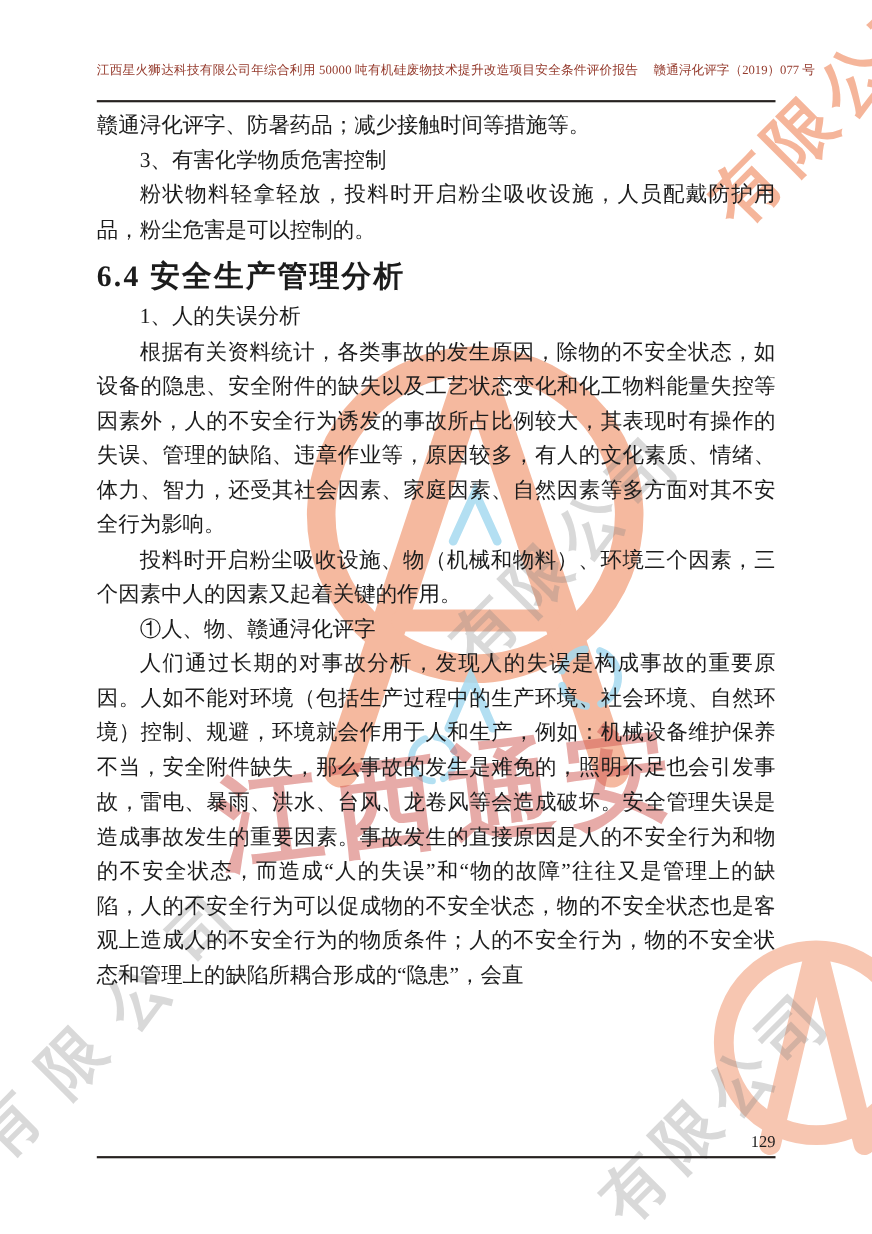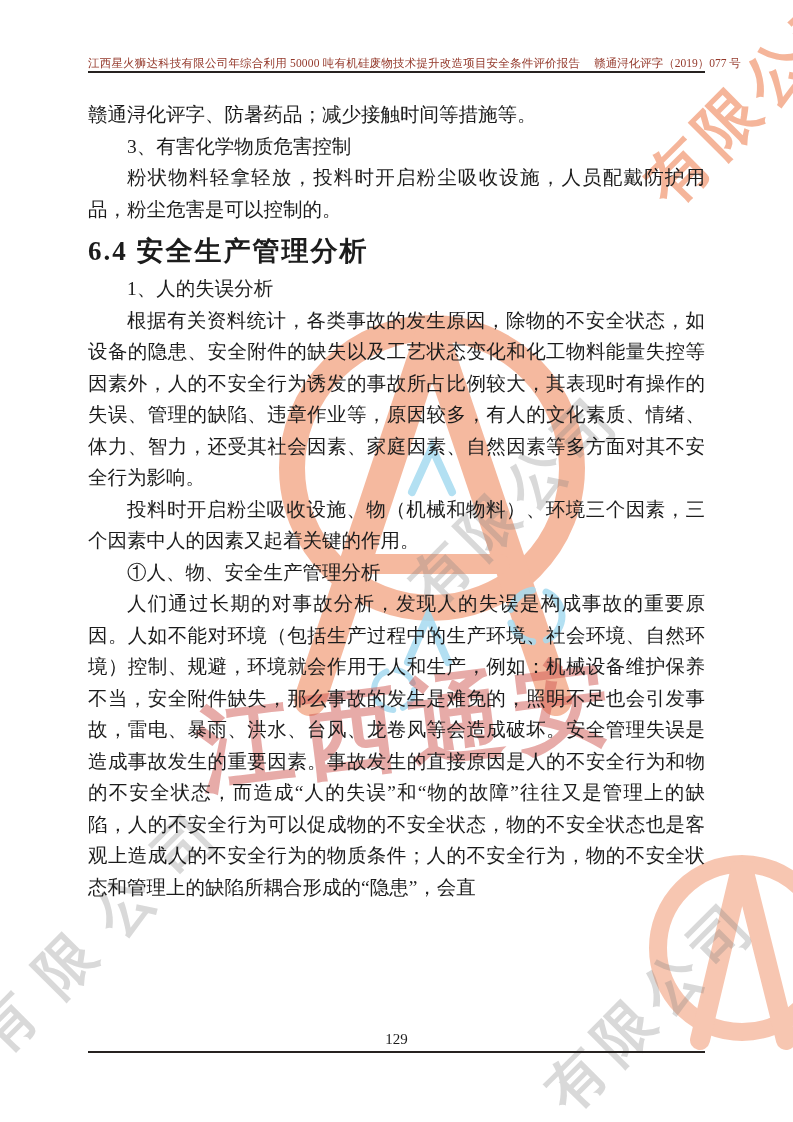--- a/index.html
+++ b/index.html
@@ -4,39 +4,39 @@
 <style>
   html,body{margin:0;padding:0;background:#ffffff;}
   .page{
     position:relative;width:793px;height:1122px;background:#ffffff;overflow:hidden;
     font-family:"Liberation Serif","DejaVu Serif",serif;color:#1c1c1c;
   }
   
   .hdr{
     position:absolute;left:88px;right:88px;top:56px;z-index:2;
     display:flex;justify-content:space-between;align-items:flex-end;
-    font-size:11.5px;color:#94392b;border-bottom:2px solid #262220;padding-bottom:0;
+    font-size:11.5px;color:#94392b;border-bottom:2px solid #262220;padding-bottom:20px;
     white-space:nowrap;
   }
   .hdr .l{letter-spacing:0.2px;}
   .hdr .r{margin-left:14px;}
   
   .main{
     position:absolute;left:88px;right:88px;top:99px;z-index:2;
     font-size:19.5px;line-height:31.5px;text-align:justify;
   }
   .main p{margin:0;}
   .ind{text-indent:2em;}
   .sec-h{
     font-size:27px;font-weight:bold;letter-spacing:2px;
     margin:9px 0 5px 0;line-height:34px;text-align:left;
   }
   
   .ftr{position:absolute;left:88px;right:88px;top:1030px;z-index:2;}
-  .pnum{text-align:center;font-size:15px;line-height:18px;margin-bottom:3px;color:#1c1c1c;}
+  .pnum{text-align:right;font-size:15px;line-height:18px;margin-bottom:3px;color:#1c1c1c;}
   .fline{border-top:2px solid #262220;}
   
   .wm{position:absolute;inset:0;z-index:1;pointer-events:none;}
   .wm-gray{
     position:absolute;font-size:58px;font-weight:bold;letter-spacing:10px;
     color:rgba(130,130,130,0.30);transform:rotate(-45deg);transform-origin:left center;
     white-space:nowrap;font-family:"Liberation Sans","DejaVu Sans",sans-serif;
   }
   .wm-orange-txt{
     position:absolute;font-size:62px;font-weight:bold;letter-spacing:8px;
@@ -89,21 +89,21 @@
   </div>
 
   <div class="main">
     <p>赣通浔化评字、防暑药品；减少接触时间等措施等。</p>
     <p class="ind">3、有害化学物质危害控制</p>
     <p class="ind">粉状物料轻拿轻放，投料时开启粉尘吸收设施，人员配戴防护用品，粉尘危害是可以控制的。</p>
     <h2 class="sec-h">6.4 安全生产管理分析</h2>
     <p class="ind">1、人的失误分析</p>
     <p class="ind">根据有关资料统计，各类事故的发生原因，除物的不安全状态，如设备的隐患、安全附件的缺失以及工艺状态变化和化工物料能量失控等因素外，人的不安全行为诱发的事故所占比例较大，其表现时有操作的失误、管理的缺陷、违章作业等，原因较多，有人的文化素质、情绪、体力、智力，还受其社会因素、家庭因素、自然因素等多方面对其不安全行为影响。</p>
     <p class="ind">投料时开启粉尘吸收设施、物（机械和物料）、环境三个因素，三个因素中人的因素又起着关键的作用。</p>
-    <p class="ind">①人、物、安全生产管理分析</p>
+    <p class="ind">①人、物、赣通浔化评字</p>
     <p class="ind">人们通过长期的对事故分析，发现人的失误是构成事故的重要原因。人如不能对环境（包括生产过程中的生产环境、社会环境、自然环境）控制、规避，环境就会作用于人和生产，例如：机械设备维护保养不当，安全附件缺失，那么事故的发生是难免的，照明不足也会引发事故，雷电、暴雨、洪水、台风、龙卷风等会造成破坏。安全管理失误是造成事故发生的重要因素。事故发生的直接原因是人的不安全行为和物的不安全状态，而造成“人的失误”和“物的故障”往往又是管理上的缺陷，人的不安全行为可以促成物的不安全状态，物的不安全状态也是客观上造成人的不安全行为的物质条件；人的不安全行为，物的不安全状态和管理上的缺陷所耦合形成的“隐患”，会直</p>
   </div>
 
   <div class="ftr">
     <div class="pnum">129</div>
     <div class="fline"></div>
   </div>
 
 </div>
 

